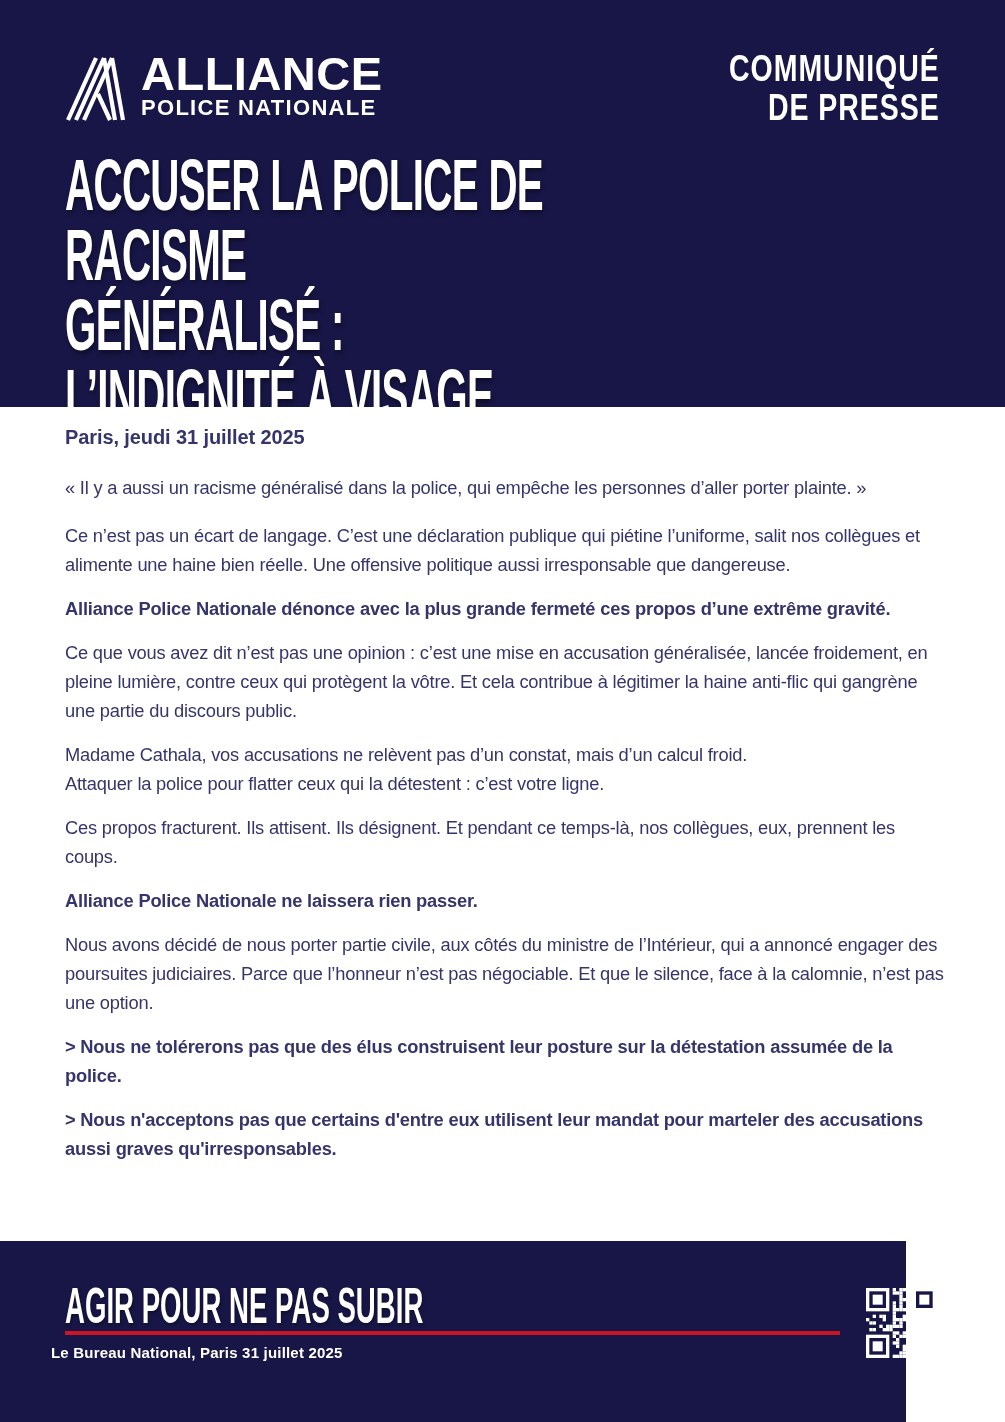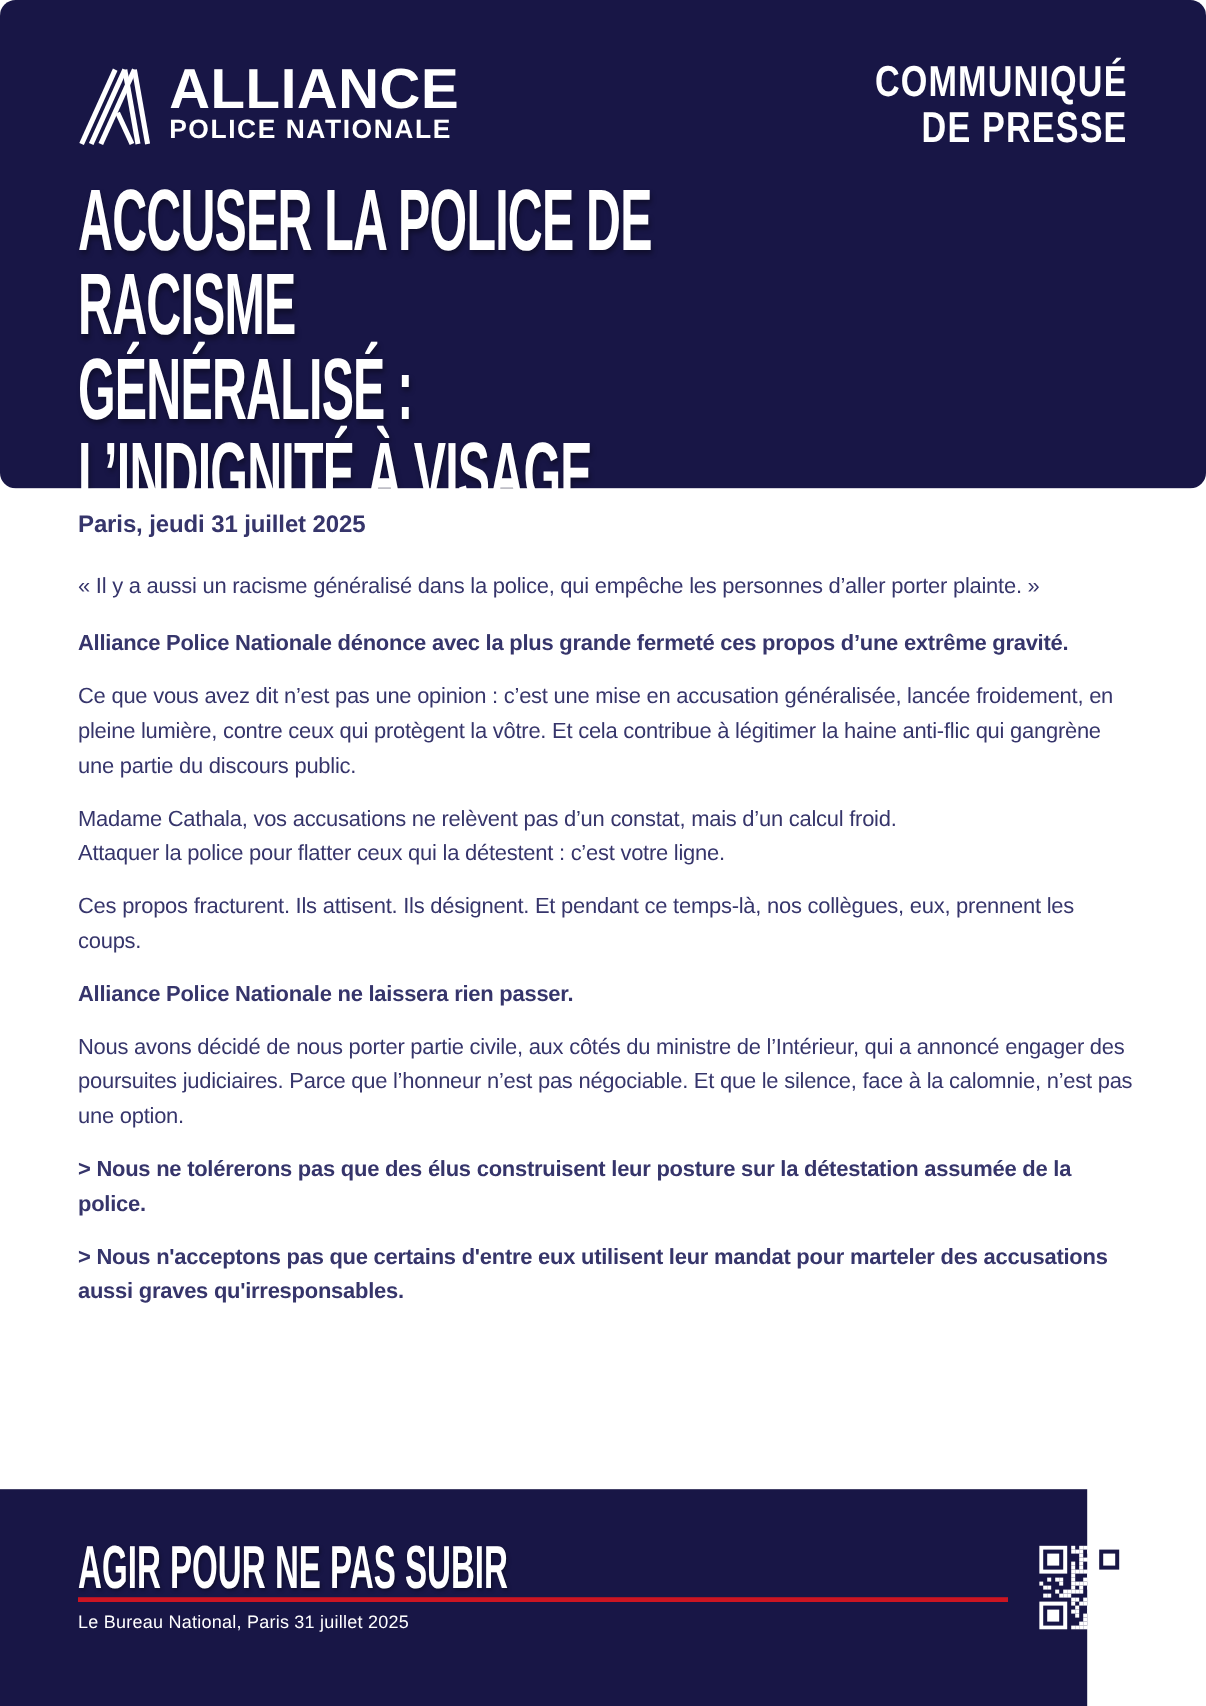--- a/index.html
+++ b/index.html
@@ -1,19 +1,19 @@
 <!DOCTYPE html>
 <html><head>
 <meta charset="utf-8">
 <style>
   html,body{margin:0;padding:0;background:#e8e8e8;font-family:"Liberation Sans",sans-serif;}
   .page{position:relative;width:1005px;height:1422px;margin:0 auto;background:#ffffff;overflow:hidden;}
 
   
-  .header{position:absolute;top:0;left:0;width:1005px;height:407px;background:#181646;border-radius:13px;}
+  .header{position:absolute;top:0;left:0;width:1005px;height:407px;background:#181646;}
   .logo{position:absolute;left:65px;top:52px;display:flex;align-items:flex-start;gap:14px;}
   .logo-icon{width:62px;height:70px;flex:0 0 auto;}
   .logo-text{color:#ffffff;}
   .logo-title{font-size:47px;font-weight:700;line-height:44px;letter-spacing:0.5px;white-space:nowrap;}
   .logo-subtitle{font-size:22px;font-weight:700;letter-spacing:1.3px;line-height:24px;white-space:nowrap;}
   .communique{position:absolute;right:65px;top:50px;text-align:right;color:#ffffff;
     font-size:30px;font-weight:700;line-height:32px;letter-spacing:1px;white-space:pre-line;
     transform:scale(0.95,1.2);transform-origin:right top;}
   .headline{position:absolute;left:65px;top:150px;margin:0;color:#ffffff;
     font-size:62px;font-weight:800;line-height:60px;letter-spacing:-1px;white-space:pre-line;
@@ -29,21 +29,21 @@
   .quote{margin-bottom:19px !important;}
   .strong{font-weight:700;}
 
   
   .footer{position:absolute;top:1241px;left:0;width:906px;height:181px;background:#181646;}
   .slogan{position:absolute;left:65px;top:38px;margin:0;color:#ffffff;
     font-size:46px;font-weight:800;line-height:48px;white-space:nowrap;
     transform:scale(0.6,1.1);transform-origin:left top;
     text-shadow:2px 2px 4px rgba(0,0,0,0.35);}
   .red-line{position:absolute;left:65px;top:90px;width:775px;height:4px;background:#cc1522;}
-  .byline{position:absolute;left:65px;top:103px;color:#ffffff;font-weight:400;font-size:15px;letter-spacing:0.2px;}
+  .byline{position:absolute;left:51px;top:103px;color:#ffffff;font-weight:700;font-size:15px;letter-spacing:0.2px;}
   .qr{position:absolute;left:866px;top:47px;width:70px;height:70px;}
 </style>
 </head>
 <body>
 
 <div class="page">
 
   <div class="header">
 
     <div class="logo">
@@ -69,20 +69,21 @@
 DE PRESSE</div>
 
     <h1 class="headline">ACCUSER LA POLICE DE RACISME
 GÉNÉRALISÉ :
 L’INDIGNITÉ À VISAGE DÉCOUVERT</h1>
   </div>
 
   <div class="content">
     <p class="dateline">Paris, jeudi 31 juillet 2025</p>
     <p class="quote">« Il y a aussi un racisme généralisé dans la police, qui empêche les personnes d’aller porter plainte. »</p>
+    <p>Ce n’est pas un écart de langage. C’est une déclaration publique qui piétine l’uniforme, salit nos collègues et alimente une haine bien réelle. Une offensive politique aussi irresponsable que dangereuse.</p>
     <p class="strong">Alliance Police Nationale dénonce avec la plus grande fermeté ces propos d’une extrême gravité.</p>
     <p>Ce que vous avez dit n’est pas une opinion : c’est une mise en accusation généralisée, lancée froidement, en pleine lumière, contre ceux qui protègent la vôtre. Et cela contribue à légitimer la haine anti-flic qui gangrène une partie du discours public.</p>
     <p style="white-space:pre-line">Madame Cathala, vos accusations ne relèvent pas d’un constat, mais d’un calcul froid.
 Attaquer la police pour flatter ceux qui la détestent : c’est votre ligne.</p>
     <p>Ces propos fracturent. Ils attisent. Ils désignent. Et pendant ce temps-là, nos collègues, eux, prennent les coups.</p>
     <p class="strong">Alliance Police Nationale ne laissera rien passer.</p>
     <p>Nous avons décidé de nous porter partie civile, aux côtés du ministre de l’Intérieur, qui a annoncé engager des poursuites judiciaires. Parce que l’honneur n’est pas négociable. Et que le silence, face à la calomnie, n’est pas une option.</p>
     <p class="strong">&gt; Nous ne tolérerons pas que des élus construisent leur posture sur la détestation assumée de la police.</p>
     <p class="strong">&gt; Nous n'acceptons pas que certains d'entre eux utilisent leur mandat pour marteler des accusations aussi graves qu'irresponsables.</p>
 

